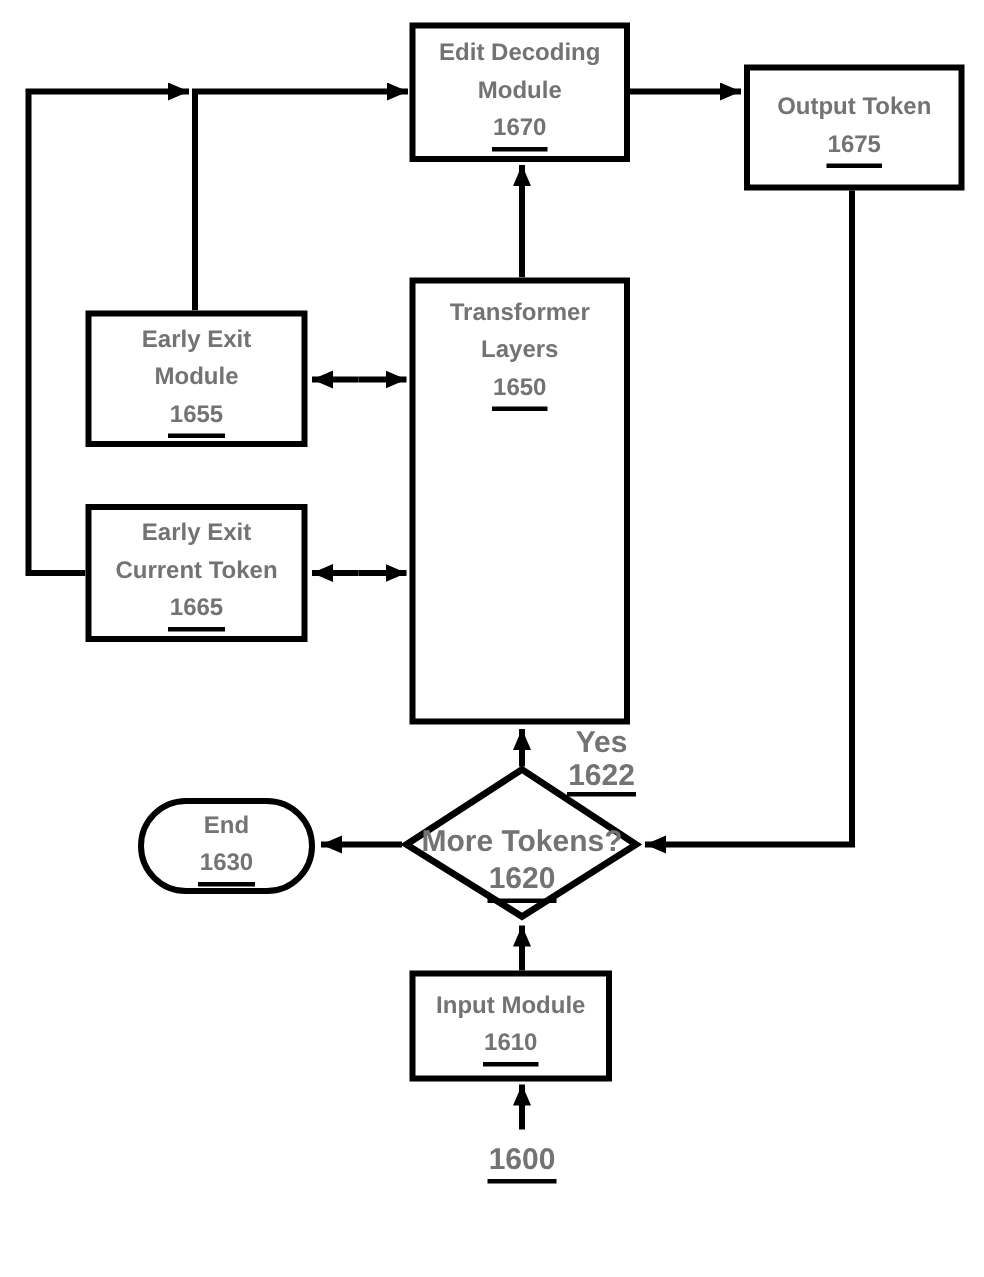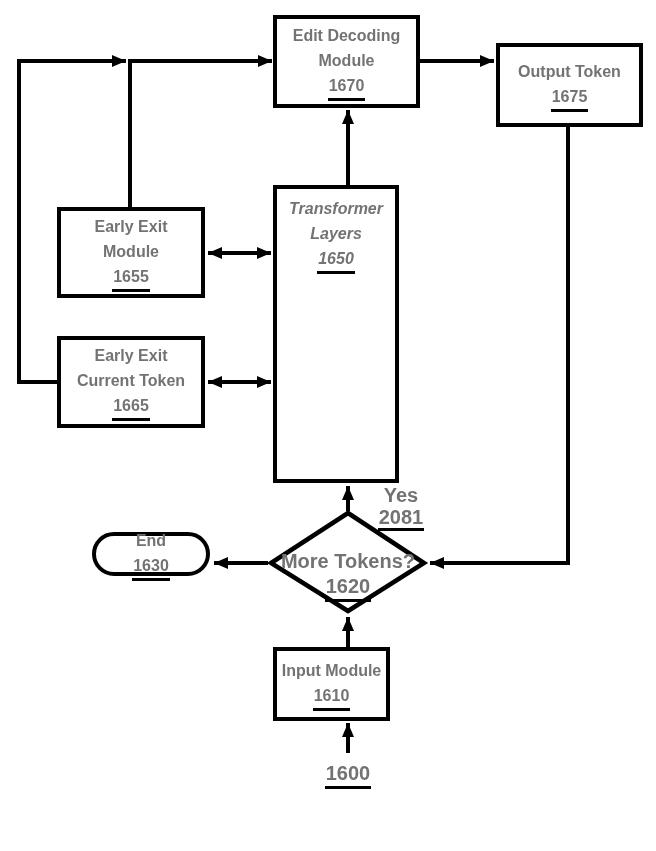--- a/index.html
+++ b/index.html
@@ -117,44 +117,44 @@
     <span class="tline">Module</span>
     <span class="ref">1655</span>
   </div>
 
   <div class="node" style="left:57px; top:336px; width:148px; height:92px;">
     <span class="tline">Early Exit</span>
     <span class="tline">Current Token</span>
     <span class="ref">1665</span>
   </div>
 
-  <div class="node top-align" style="left:273px; top:185px; width:126px; height:298px;font-style:italic;">
+  <div class="node top-align" style="left:273px; top:185px; width:147px; height:298px;">
     <span class="tline">Transformer</span>
     <span class="tline">Layers</span>
     <span class="ref">1650</span>
   </div>
 
   <div class="floating" style="left:276px; top:549px; width:144px;">
     <span class="tline">More Tokens?</span>
     <span><span class="ref">1620</span></span>
   </div>
 
-  <div class="node stadium" style="left:92px; top:532px; width:118px; height:44px;">
+  <div class="node stadium" style="left:92px; top:532px; width:118px; height:64px;">
     <span class="tline">End</span>
     <span class="ref">1630</span>
   </div>
 
-  <div class="node" style="left:273px; top:647px; width:117px; height:74px;">
+  <div class="node" style="left:273px; top:647px; width:135px; height:74px;">
     <span class="tline">Input Module</span>
     <span class="ref">1610</span>
   </div>
 
   <div class="floating" style="left:273px; top:761px; width:150px;">
     <span><span class="ref">1600</span></span>
   </div>
 
 
   <div class="floating edge-label" style="left:367px; top:484px; width:68px;">
     <span class="tline">Yes</span>
-    <span><span class="ref">2081</span></span>
+    <span><span class="ref">1622</span></span>
   </div>
 
 </div>
 
 </body></html>

